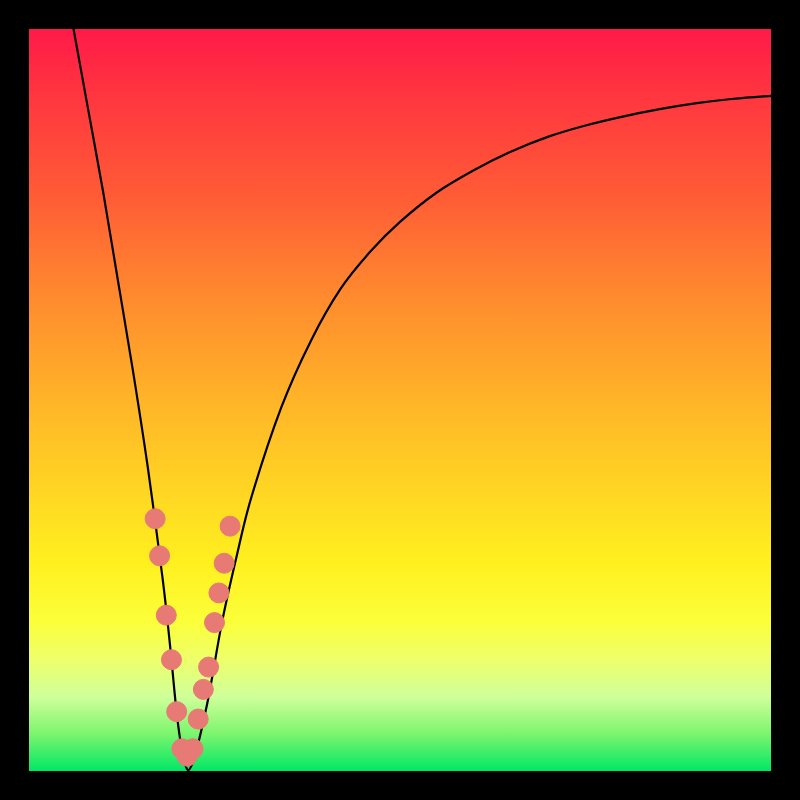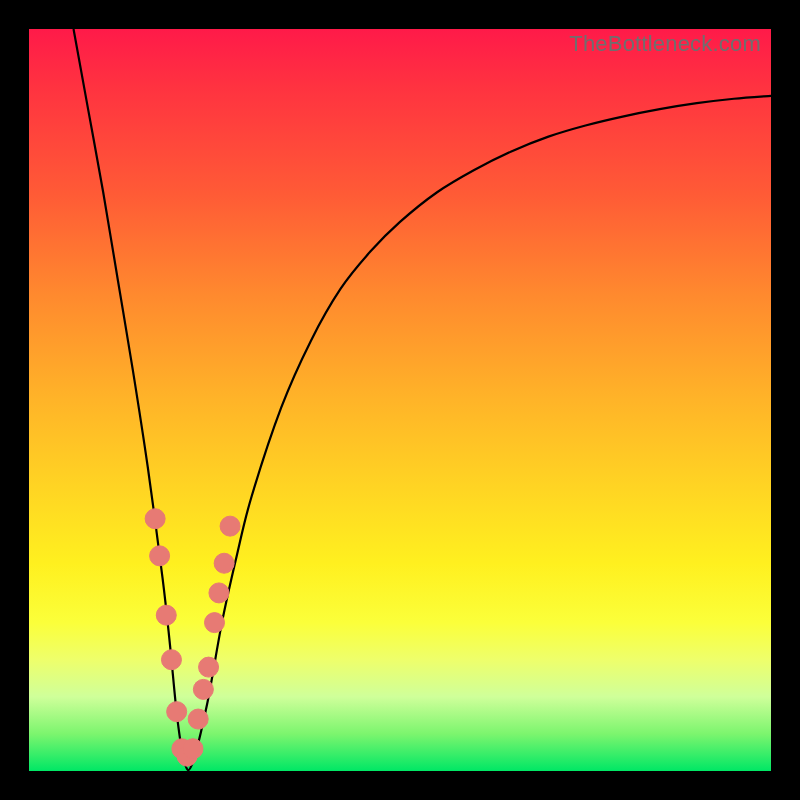--- a/index.html
+++ b/index.html
@@ -58,21 +58,20 @@
     width: 742px;
     height: 742px;
     overflow: visible;
   }
 </style>
 </head>
 <body>
 
 <div class="outer">
   <div class="plot">
-    <div class="watermark">TheBottleneck.com</div>
     <svg class="curve" viewBox="0 0 742 742" preserveAspectRatio="none">
       <path id="curve-path" fill="none" stroke="#000000" stroke-width="2.2" d="M 44.519999999999996,0 C 46.99333333333333,13.603333333333333 54.413333333333334,54.41333333333334 59.36,81.62 C 64.30666666666667,108.82666666666667 69.25333333333333,134.79666666666668 74.2,163.24 C 79.14666666666668,191.68333333333334 84.09333333333332,222.59999999999997 89.03999999999999,252.27999999999997 C 93.98666666666666,281.96 98.93333333333334,310.4033333333333 103.88000000000001,341.32 C 108.82666666666668,372.2366666666667 113.77333333333334,403.15333333333336 118.72,437.78000000000003 C 123.66666666666666,472.4066666666667 129.85,519.4 133.56,549.0799999999999 C 137.27,578.7599999999999 138.50666666666666,592.3633333333333 140.98,615.86 C 143.45333333333332,639.3566666666667 145.92666666666668,670.2733333333333 148.4,690.06 C 150.87333333333333,709.8466666666666 153.34666666666666,727.1600000000001 155.82,734.58 C 158.29333333333332,742 159.53,744.4733333333334 163.24,734.58 C 166.95000000000002,724.6866666666667 173.13333333333333,698.7166666666667 178.07999999999998,675.22 C 183.02666666666664,651.7233333333334 187.97333333333336,618.3333333333334 192.92000000000002,593.6 C 197.86666666666667,568.8666666666667 202.81333333333336,547.8433333333334 207.76000000000002,526.82 C 212.70666666666668,505.79666666666674 215.18,492.1933333333333 222.6,467.46 C 230.01999999999998,442.72666666666663 242.3866666666667,404.39 252.28000000000003,378.42 C 262.17333333333335,352.45000000000005 272.06666666666666,331.42666666666673 281.96,311.64000000000004 C 291.8533333333333,291.85333333333335 301.74666666666667,274.53999999999996 311.64,259.7 C 321.5333333333333,244.85999999999999 331.4266666666667,233.73000000000002 341.32,222.60000000000002 C 351.2133333333333,211.47000000000003 359.87,202.8133333333333 371,192.91999999999996 C 382.13,183.0266666666666 395.73333333333335,171.89666666666668 408.1,163.24 C 420.4666666666667,154.58333333333334 432.8333333333333,147.78166666666655 445.2,140.9799999999999 C 457.56666666666666,134.17833333333326 469.93333333333334,127.99500000000005 482.3,122.43000000000006 C 494.6666666666667,116.86500000000008 507.0333333333333,111.91833333333336 519.4,107.59000000000003 C 531.7666666666667,103.2616666666667 544.1333333333333,99.79900000000004 556.5,96.46000000000004 C 568.8666666666667,93.12100000000004 581.2333333333333,90.27666666666671 593.6,87.55600000000004 C 605.9666666666667,84.83533333333337 618.3333333333333,82.36199999999998 630.6999999999999,80.13599999999997 C 643.0666666666666,77.90999999999995 655.4333333333334,75.93133333333326 667.8000000000001,74.19999999999993 C 680.1666666666667,72.4686666666666 692.5333333333333,70.98466666666671 704.9,69.74800000000005 C 717.2666666666667,68.51133333333338 735.8166666666666,67.27466666666665 742,66.77999999999997"></path>
       <g id="markers">
           <circle cx="126.14000000000001" cy="489.71999999999997" r="10" fill="#e77a74" stroke="#e77a74"></circle>
           <circle cx="130.592" cy="526.82" r="10" fill="#e77a74" stroke="#e77a74"></circle>
           <circle cx="137.27" cy="586.1800000000001" r="10" fill="#e77a74" stroke="#e77a74"></circle>
           <circle cx="142.464" cy="630.7" r="10" fill="#e77a74" stroke="#e77a74"></circle>
           <circle cx="147.658" cy="682.64" r="10" fill="#e77a74" stroke="#e77a74"></circle>
           <circle cx="152.852" cy="719.74" r="10" fill="#e77a74" stroke="#e77a74"></circle>
           <circle cx="158.046" cy="727.16" r="10" fill="#e77a74" stroke="#e77a74"></circle>

